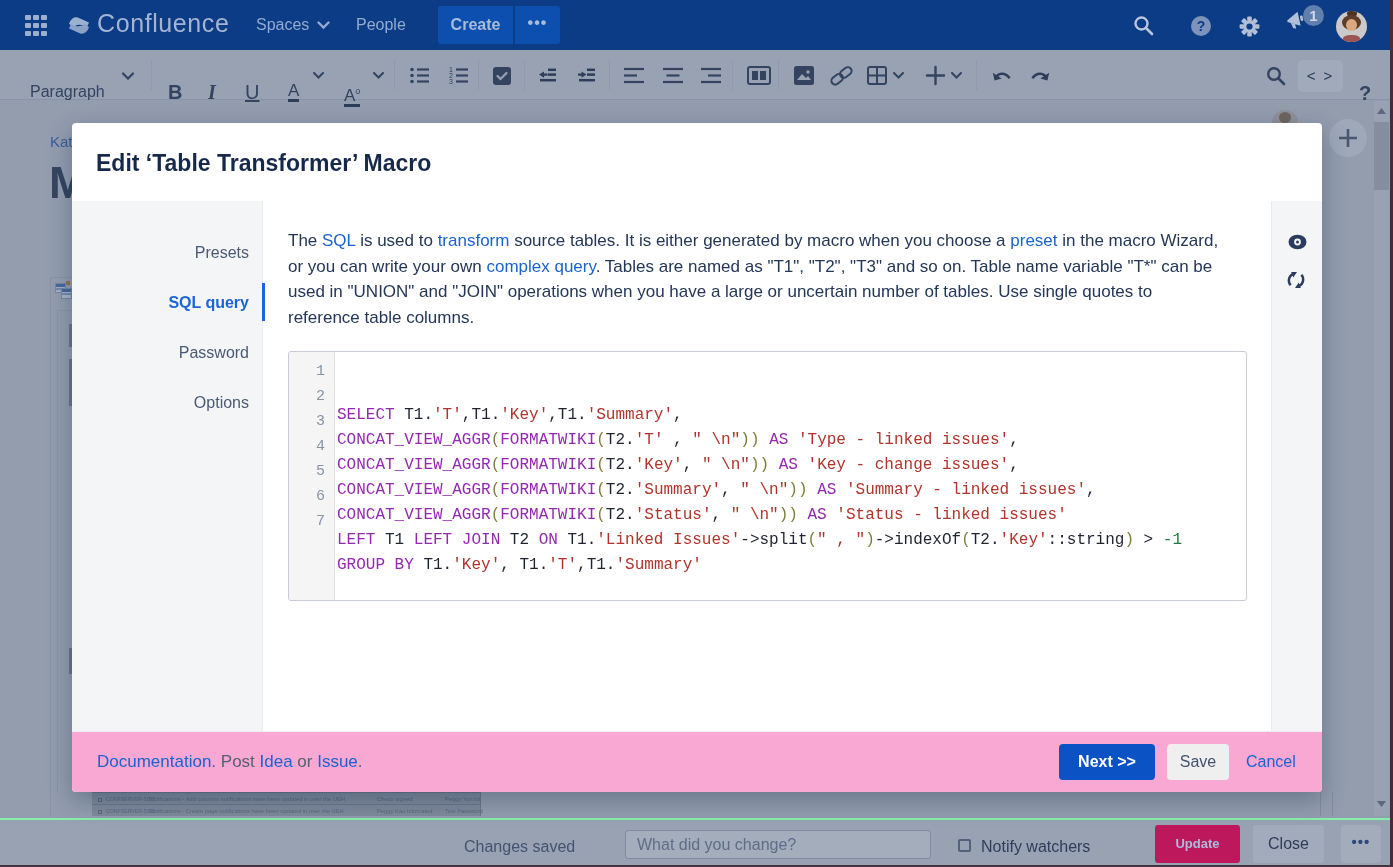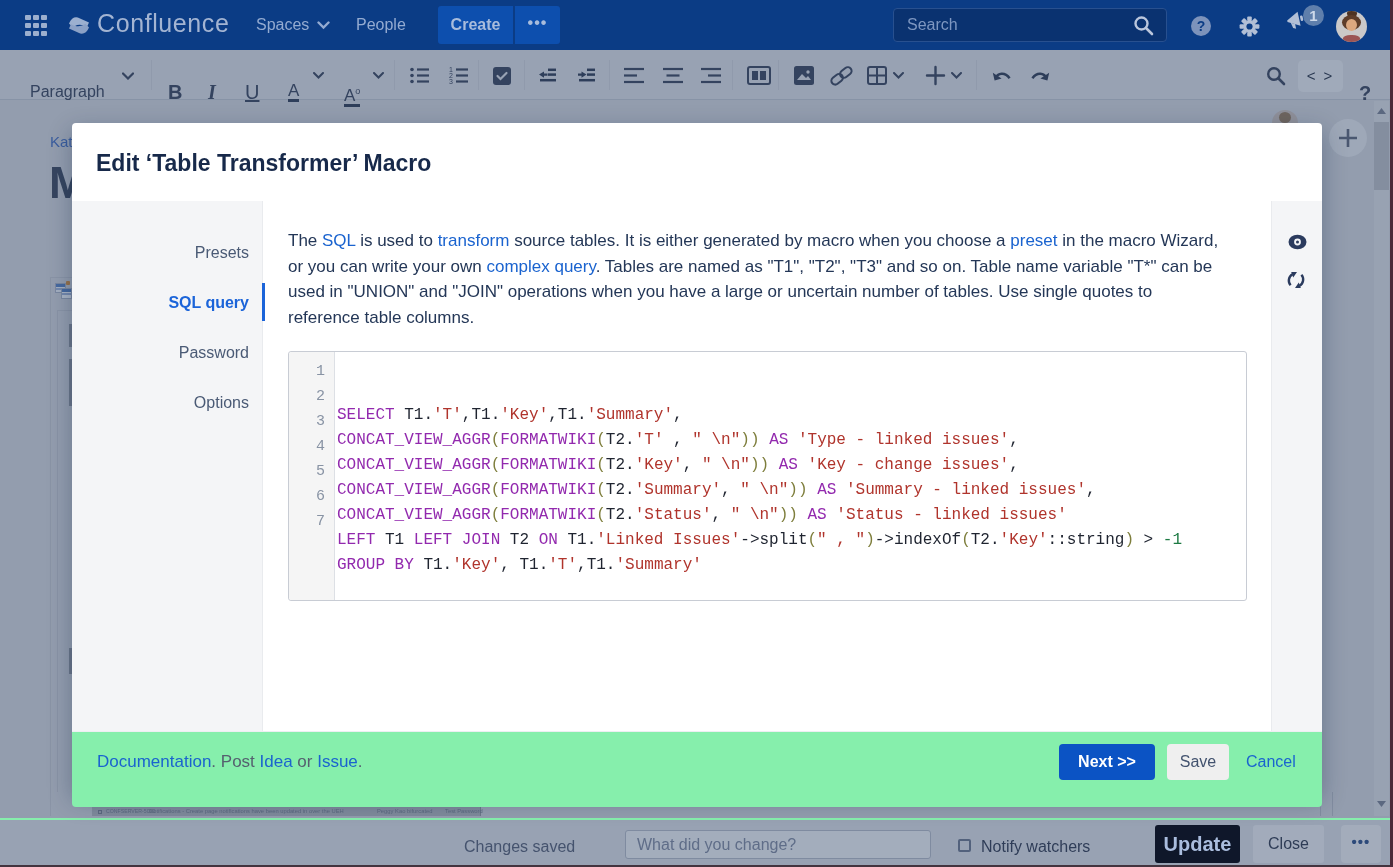--- a/index.html
+++ b/index.html
@@ -31,21 +31,21 @@
 
   
   #footbar { position:absolute; left:0; top:818px; width:1393px; height:47px; background:#98a2b3; border-top:2px solid #86efac; }
 
   
   #modal { position:absolute; left:72px; top:123px; width:1250px; height:669px; background:#fff; border-radius:4px;
            box-shadow:0 8px 24px rgba(9,30,66,0.32); }
   #mtitle { position:absolute; left:24px; top:27px; font-size:23px; font-weight:bold; color:#17294a; }
   #msideL { position:absolute; left:0; top:78px; width:191px; height:530px; background:#f4f5f7; border-right:1px solid #e9ebee; }
   #msideR { position:absolute; right:0; top:78px; width:51px; height:530px; background:#f4f5f7; border-left:1px solid #e9ebee; }
-  #mfoot { position:absolute; left:0; top:608px; width:100%; height:76px; background:#86efac; border-top:1px solid #edeff2; border-radius:0 0 4px 4px; }
+  #mfoot { position:absolute; left:0; top:608px; width:100%; height:61px; background:#f9a8d4; border-top:1px solid #edeff2; border-radius:0 0 4px 4px; }
   .tab { position:absolute; right:14px; width:160px; text-align:right; font-size:16px; color:#4a5a75; }
   #para { position:absolute; left:216px; top:105px; width:980px; font-size:17px; line-height:25.5px; color:#243757; }
   #para a { color:#1a63cf; text-decoration:none; }
   #codeblock { position:absolute; left:216px; top:228px; width:959px; height:250px; background:#fff; border:1px solid #c8ccd4; border-radius:3px; }
   #gutter { position:absolute; left:0; top:0; width:46px; height:248px; background:#f5f5f5; border-right:1px solid #dde0e5; border-radius:3px 0 0 3px;
             font-family:"Liberation Mono",monospace; font-size:15px; line-height:25px; color:#8893a4; text-align:right; padding:7px 9px 0 0; }
   #code { position:absolute; left:48px; top:7px; font-family:"Liberation Mono",monospace; font-size:16px; line-height:25px; color:#1f2430; white-space:pre;margin-top:44px; }
   #code .k { color:#9229ae; } 
   #code .s { color:#b0342c; } 
   #code .n { color:#1d7a43; } 
@@ -71,21 +71,20 @@
     <path d="M22 13.5 C19.5 19.5 15.5 20.8 11.5 18.8 L2 14.4 L4 10.2 C9 12.6 12.5 13 16.5 10.8 L18.5 9.7 Z" fill="#8ba1c6"></path>
   </svg>
   <div id="word">Confluence</div>
   <div class="navtxt" style="left:256px">Spaces</div>
   <svg class="abs" style="left:317px;top:21px" width="13" height="9" viewBox="0 0 13 9">
       <path d="M1.5 1.5 L6.5 6.5 L11.5 1.5" stroke="#94abd1" stroke-width="2.4" fill="none" stroke-linecap="round"></path>
     </svg>
   <div class="navtxt" style="left:356px">People</div>
   <div id="createbtn">Create</div>
   <div id="morebtn">•••</div>
-  <div id="navsearch">Search</div>
   <svg class="abs" style="left:1133px;top:15px" width="21" height="21" viewBox="0 0 21 21">
       <circle cx="8.5" cy="8.5" r="6" stroke="#bac6dc" stroke-width="2.4" fill="none"></circle>
       <path d="M13 13 L19 19" stroke="#bac6dc" stroke-width="2.6" stroke-linecap="round"></path>
     </svg>
   <div class="abs" style="left:1191px;top:16px;width:20px;height:20px;border-radius:50%;background:#7d93bb;color:#0b3c85;font-size:14px;font-weight:bold;text-align:center;line-height:20px;">?</div>
   <svg class="abs" style="left:1239px;top:16px" width="21" height="21" viewBox="0 0 21 21">
     <g fill="#b2bfd6">
       <rect x="8.2" y="0.6" width="4.6" height="4.5" rx="1"></rect>
       <rect x="8.2" y="15.9" width="4.6" height="4.5" rx="1"></rect>
       <rect x="0.6" y="8.2" width="4.5" height="4.6" rx="1"></rect>
@@ -315,21 +314,21 @@
   <div class="abs" style="left:353px;top:15px;transform:scale(0.58);transform-origin:0 0;white-space:nowrap;">Test Password</div>
 </div>
 <div class="pagefrag" style="left:1320px;top:792px;width:1px;height:24px;background:#828da0;"></div>
 <div class="pagefrag" style="left:1332px;top:792px;width:1px;height:24px;background:#828da0;"></div>
 
 <div id="footbar">
   <div class="abs" style="left:464px;top:18px;font-size:16px;color:#45536e;">Changes saved</div>
   <div class="abs" style="left:625px;top:10px;width:306px;height:29px;background:#a3adbc;border:1px solid #7f8ba0;border-radius:3px;font-size:16px;color:#5f6d88;line-height:27px;padding-left:11px;">What did you change?</div>
   <div class="abs" style="left:958px;top:19px;width:13px;height:13px;border:2px solid #52617c;border-radius:2px;"></div>
   <div class="abs" style="left:981px;top:18px;font-size:16px;color:#2f3d58;">Notify watchers</div>
-  <div class="abs" style="left:1155px;top:5px;width:85px;height:38px;background:#0f172a;border-radius:3px;color:#aabdde;font-size:20px;font-weight:bold;text-align:center;line-height:38px;">Update</div>
+  <div class="abs" style="left:1155px;top:5px;width:85px;height:38px;background:#be185d;border-radius:3px;color:#aabdde;font-size:13px;font-weight:bold;text-align:center;line-height:38px;">Update</div>
   <div class="abs" style="left:1253px;top:5px;width:71px;height:38px;background:#a2abbb;border-radius:3px;color:#2e3c56;font-size:16px;text-align:center;line-height:38px;">Close</div>
   <div class="abs" style="left:1341px;top:5px;width:40px;height:38px;background:#a3acbb;border-radius:4px;color:#2d4a7a;font-size:15px;font-weight:bold;text-align:center;line-height:34px;letter-spacing:1px;">•••</div>
 </div>
 <div class="abs" style="left:0;top:865px;width:1393px;height:2px;background:#43343f;"></div>
 <div class="abs" style="left:1390px;top:0;width:3px;height:867px;background:#4b2b39;"></div>
 
 <div id="modal">
   <div id="mtitle">Edit ‘Table Transformer’ Macro</div>
   <div id="msideL"></div>
   <div id="msideR">

